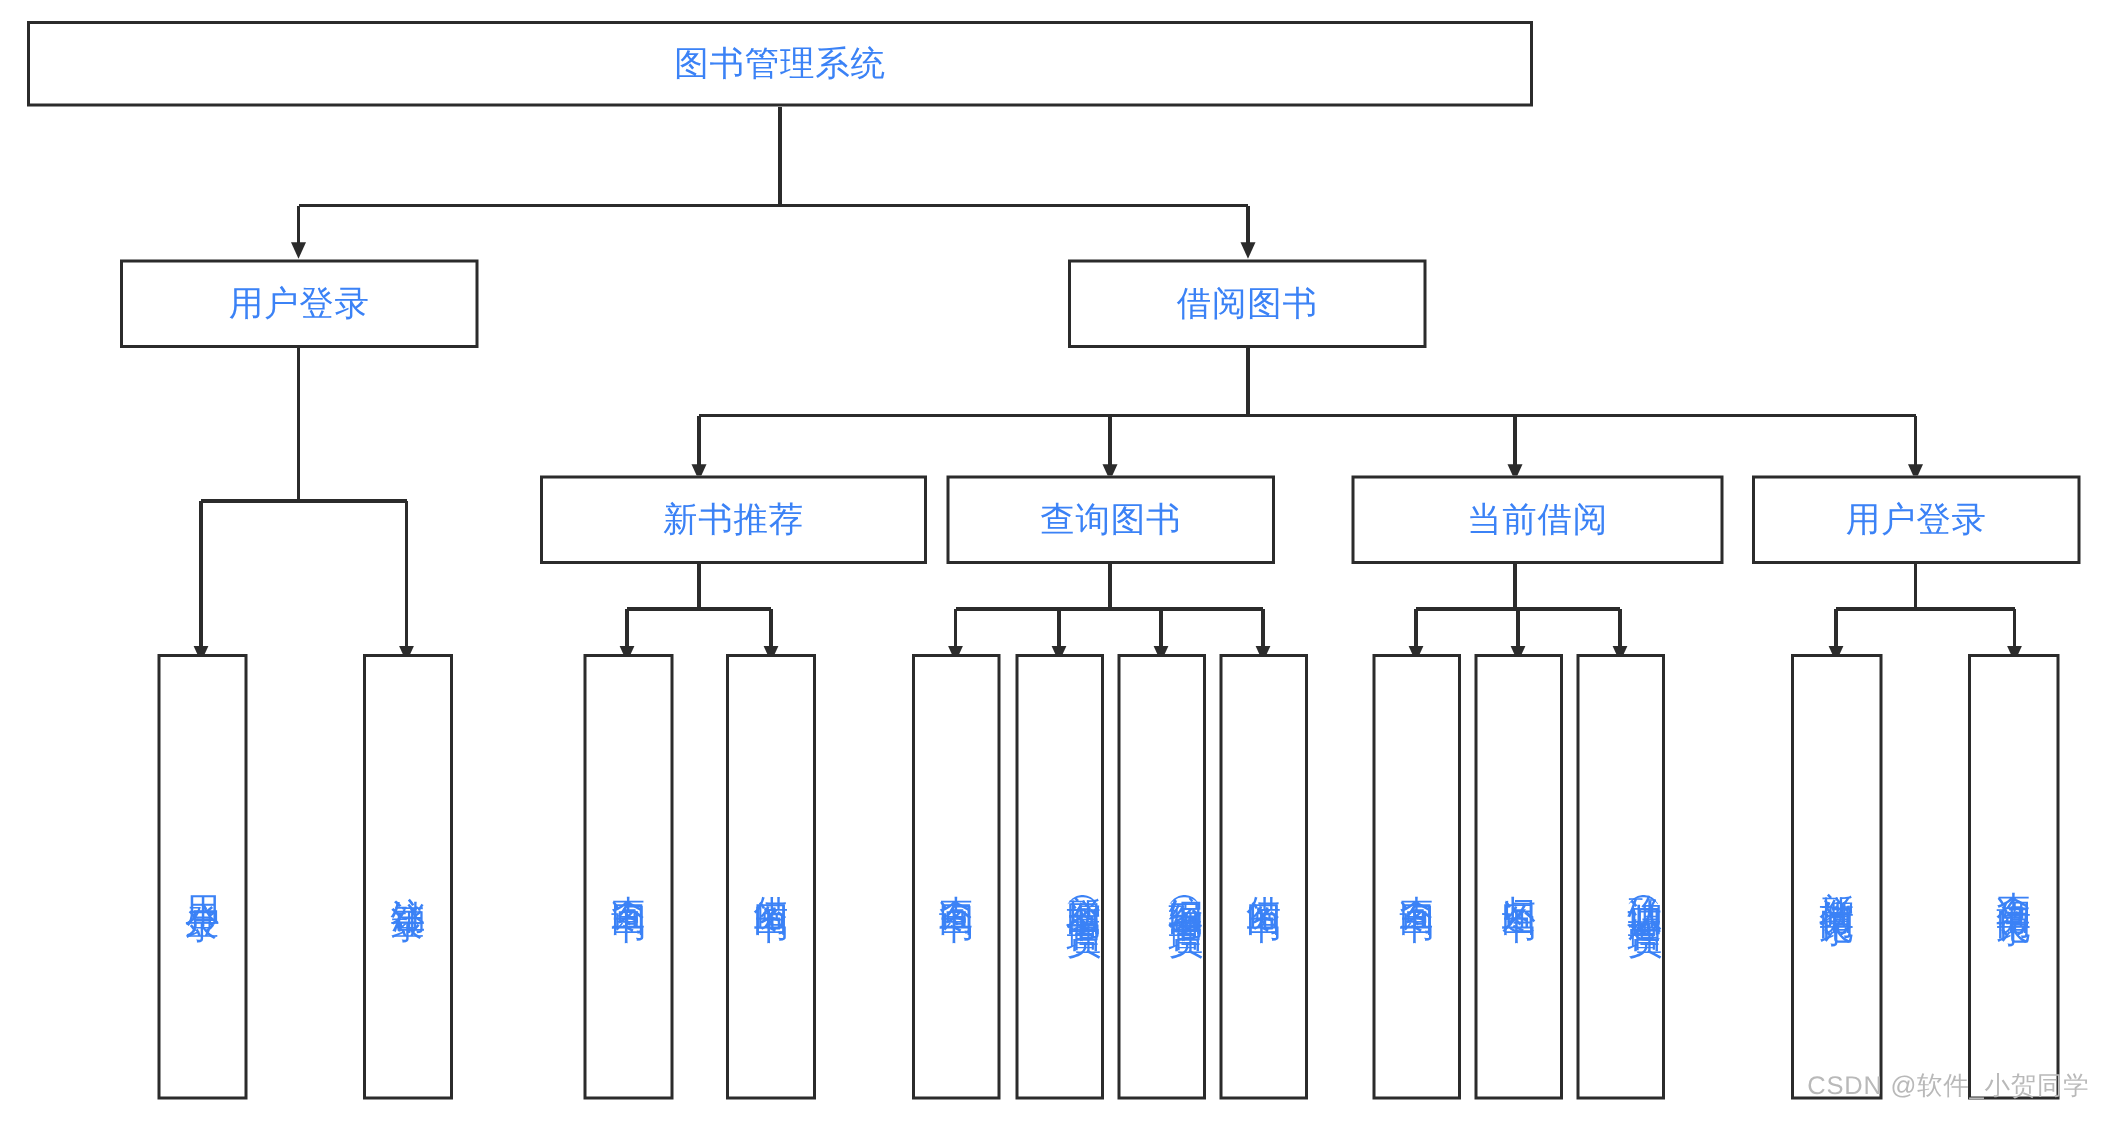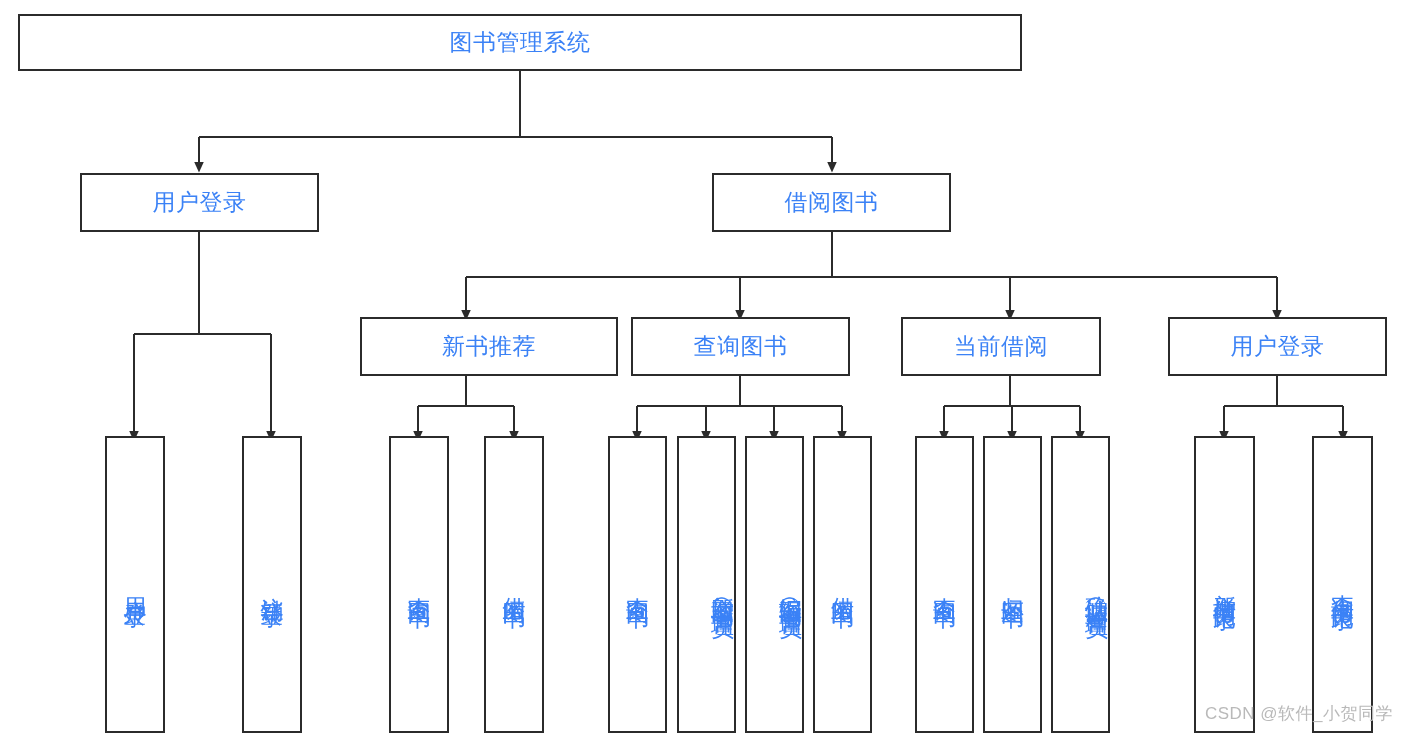--- a/index.html
+++ b/index.html
@@ -50,21 +50,21 @@
     justify-content: center;
     padding-top: 14px;
   }
   .node-v.vcenter {
     align-items: center;
     padding-top: 0;
   }
   .watermark {
     position: absolute;
     right: 12px;
-    bottom: 22px;
+    bottom: 12px;
     font-size: 17px;
     color: #b9b9b9;
     white-space: nowrap;
     letter-spacing: 0.5px;
   }
 </style>
 </head>
 <body>
 
 <div id="canvas">
@@ -129,21 +129,21 @@
   <div class="node node-h" style="left:712px; top:173px; width:239px; height:59px;">
     <span>借阅图书</span>
   </div>
 
   <div class="node node-h" style="left:360px; top:317px; width:258px; height:59px;">
     <span>新书推荐</span>
   </div>
   <div class="node node-h" style="left:631px; top:317px; width:219px; height:59px;">
     <span>查询图书</span>
   </div>
-  <div class="node node-h" style="left:901px; top:317px; width:200px; height:59px;">
+  <div class="node node-h" style="left:901px; top:317px; width:248px; height:59px;">
     <span>当前借阅</span>
   </div>
   <div class="node node-h" style="left:1168px; top:317px; width:219px; height:59px;">
     <span>用户登录</span>
   </div>
 
   <div class="node node-v vcenter" style="left:105px; top:436px; width:60px; height:297px;">
     <span>用户登录</span>
   </div>
   <div class="node node-v vcenter" style="left:242px; top:436px; width:60px; height:297px;">

